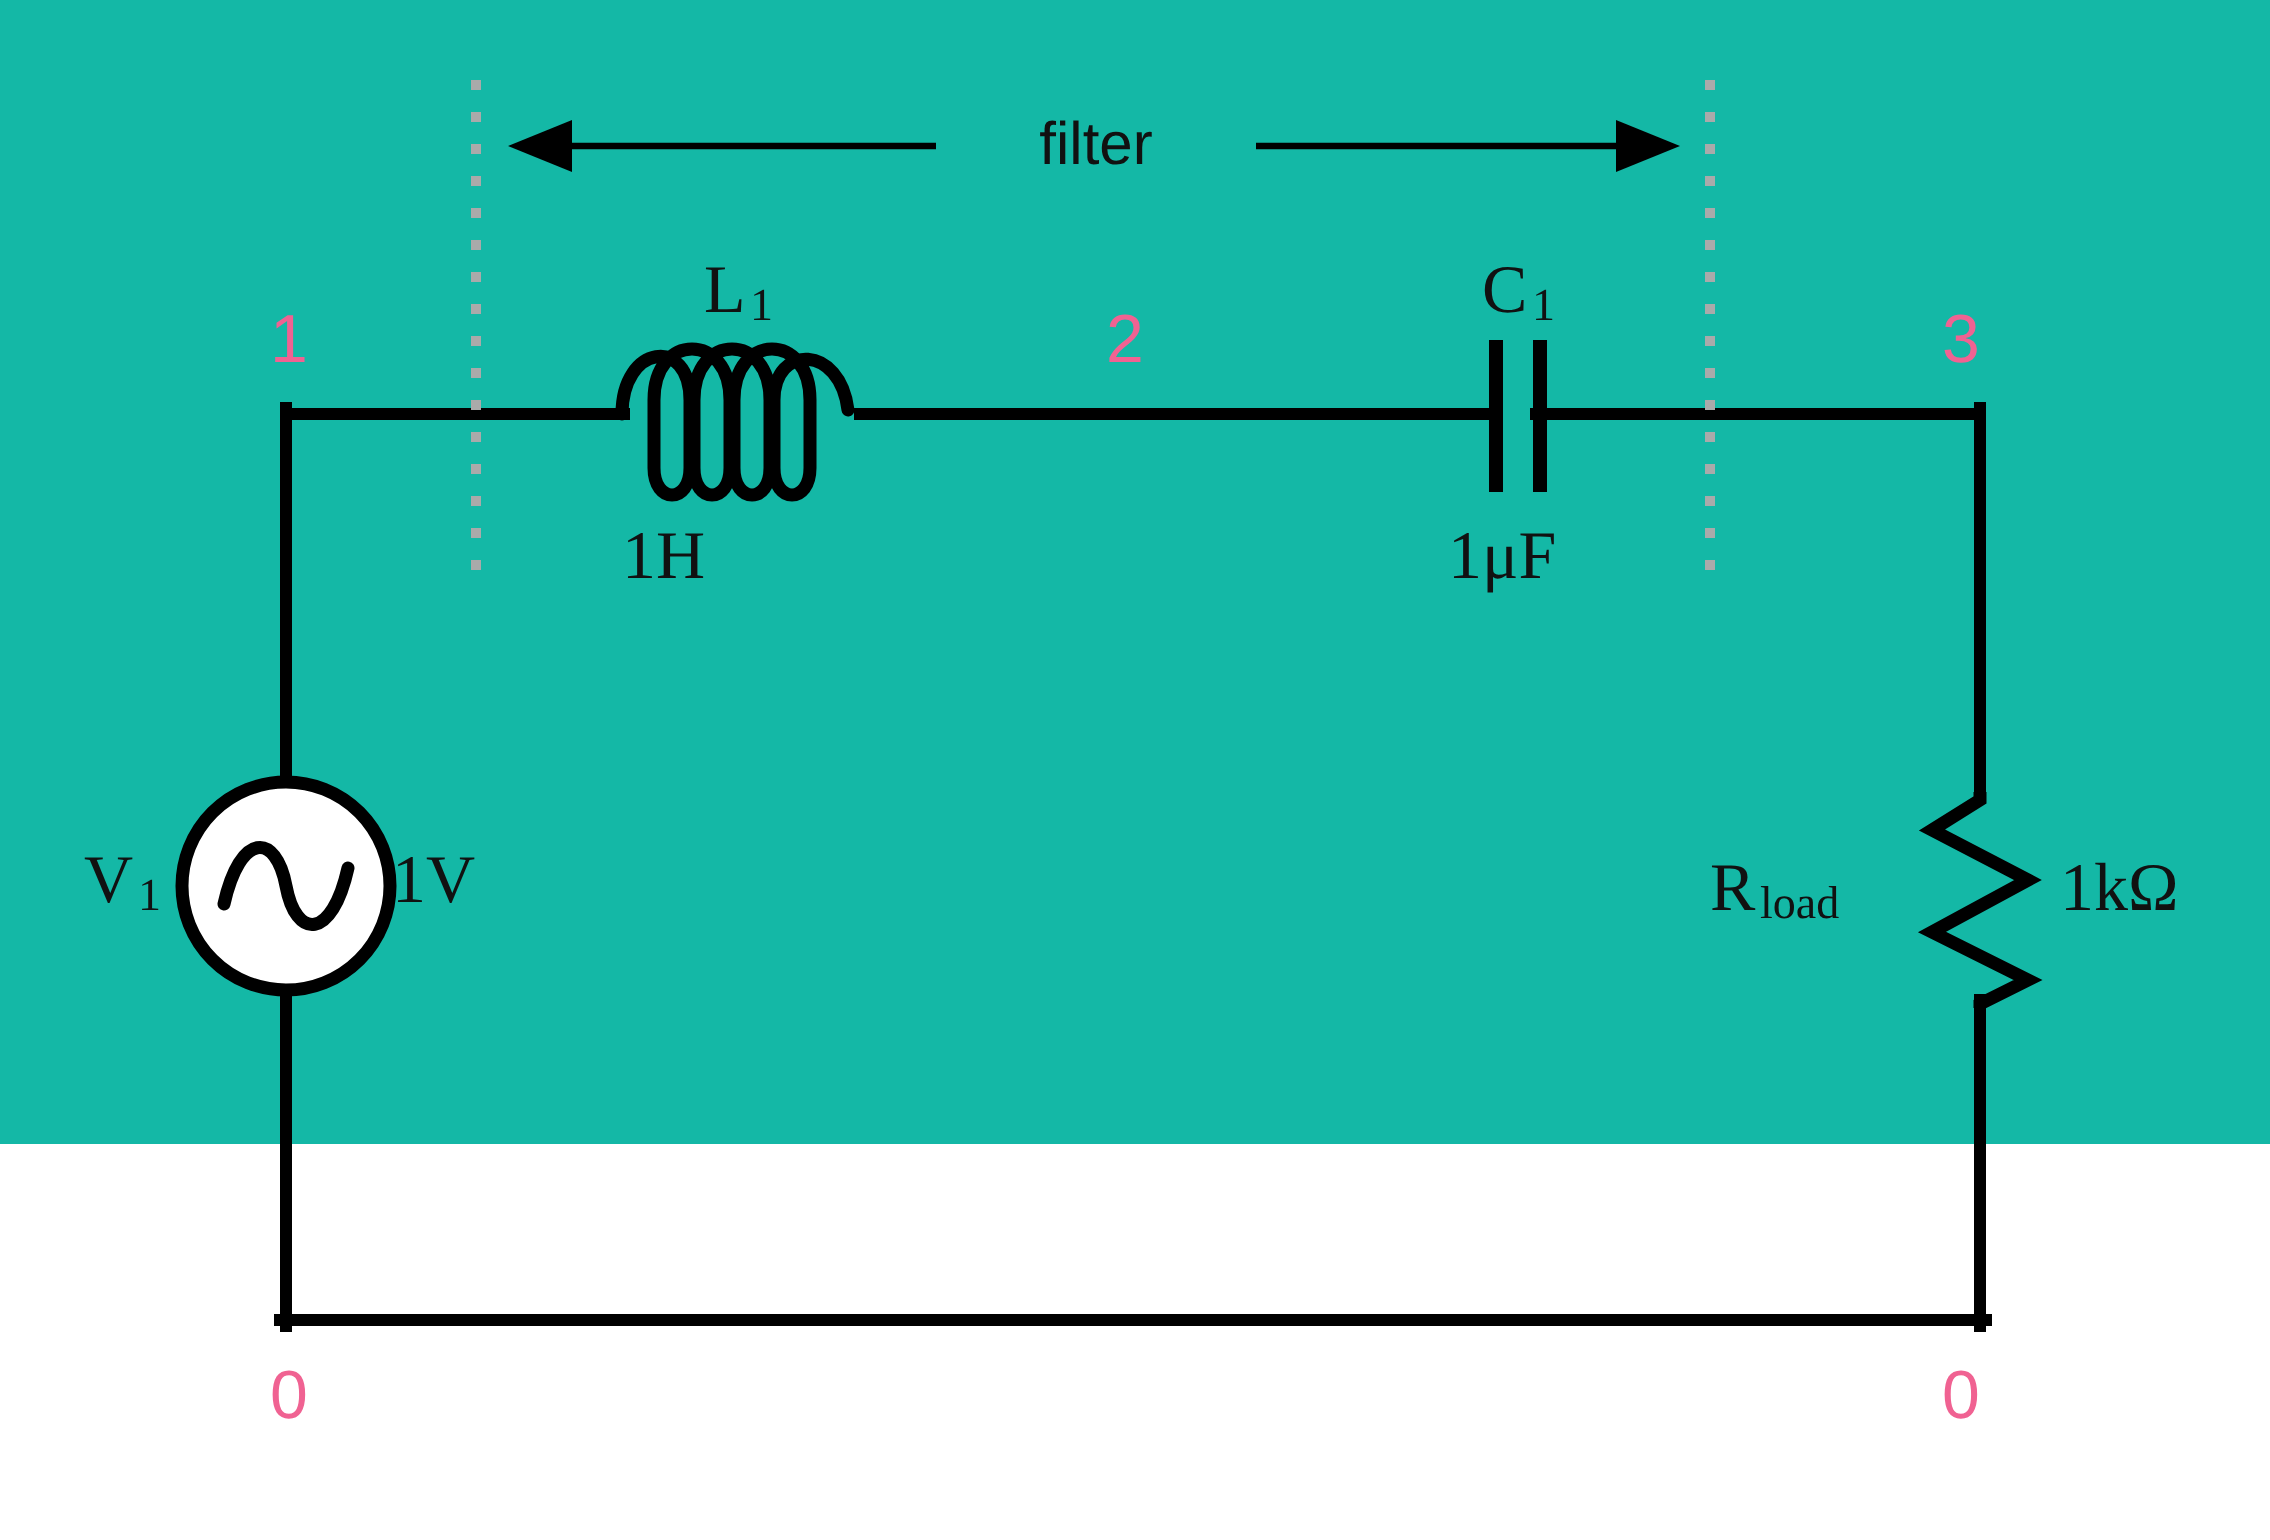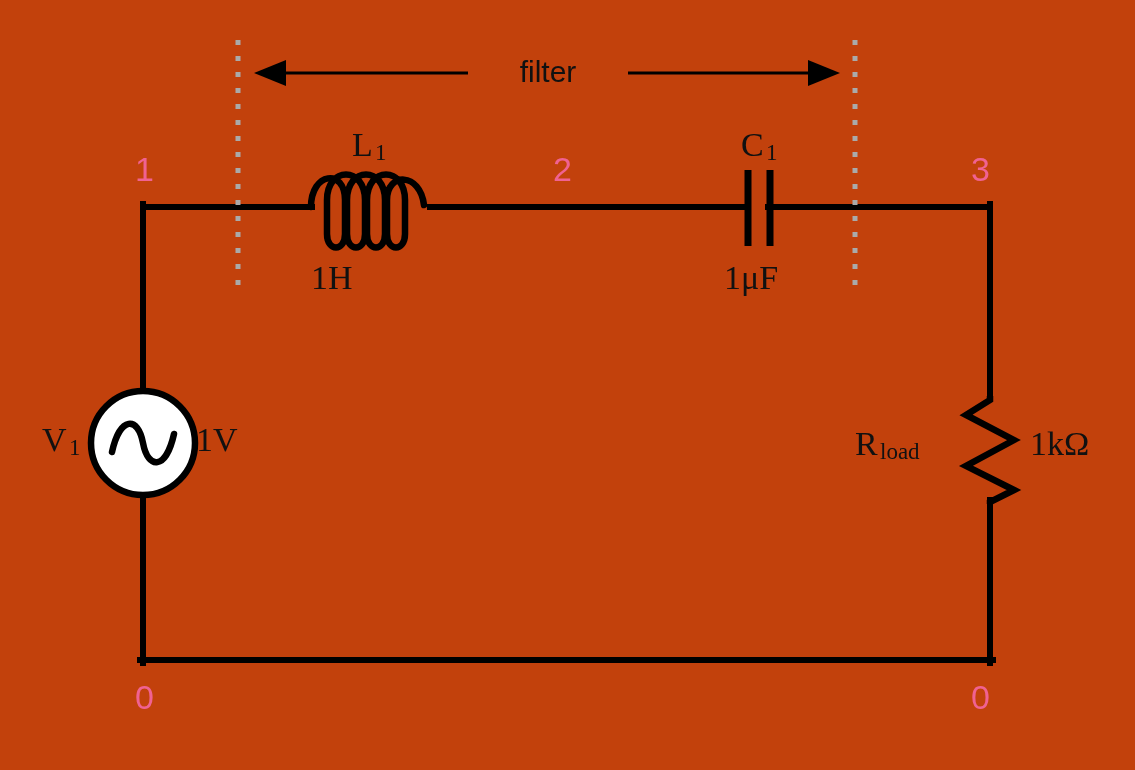--- a/index.html
+++ b/index.html
@@ -9,22 +9,22 @@
   }
   body {
     width: 1135px;
     height: 770px;
     overflow: hidden;
     font-family: "Liberation Serif", serif;
   }
   #schematic-root {
     position: relative;
     width: 1135px;
-    height: 770px;
-    background: #c2410c;
+    height: 572px;
+    background: #14b8a6;
   }
   svg.schematic {
     display: block;
     width: 1135px;
     height: 770px;
   }
   .wire {
     stroke: #000000;
     stroke-width: 6;
     fill: none;

